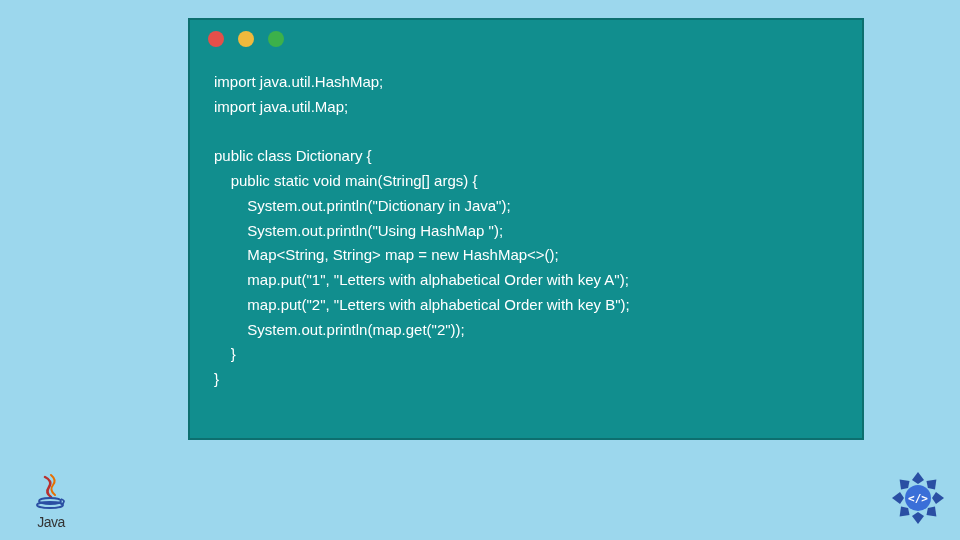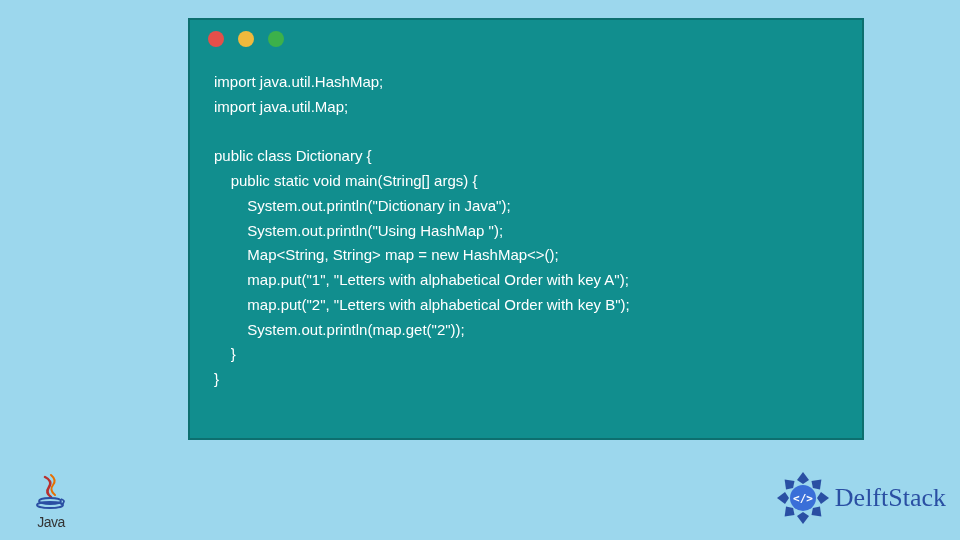--- a/index.html
+++ b/index.html
@@ -123,14 +123,13 @@
           <polygon points="0,-26 6,-18 0,-14 -6,-18" transform="rotate(180)"></polygon>
           <polygon points="0,-26 6,-18 0,-14 -6,-18" transform="rotate(225)"></polygon>
           <polygon points="0,-26 6,-18 0,-14 -6,-18" transform="rotate(270)"></polygon>
           <polygon points="0,-26 6,-18 0,-14 -6,-18" transform="rotate(315)"></polygon>
         </g>
         <circle r="13" fill="#3a6fd8"></circle>
         <text x="0" y="4" text-anchor="middle" fill="#ffffff" font-size="11" font-family="monospace" font-weight="bold">&lt;/&gt;</text>
       </g>
     </svg>
   </div>
-  <div class="delft-text">DelftStack</div>
 </div>
 
 </body></html>

